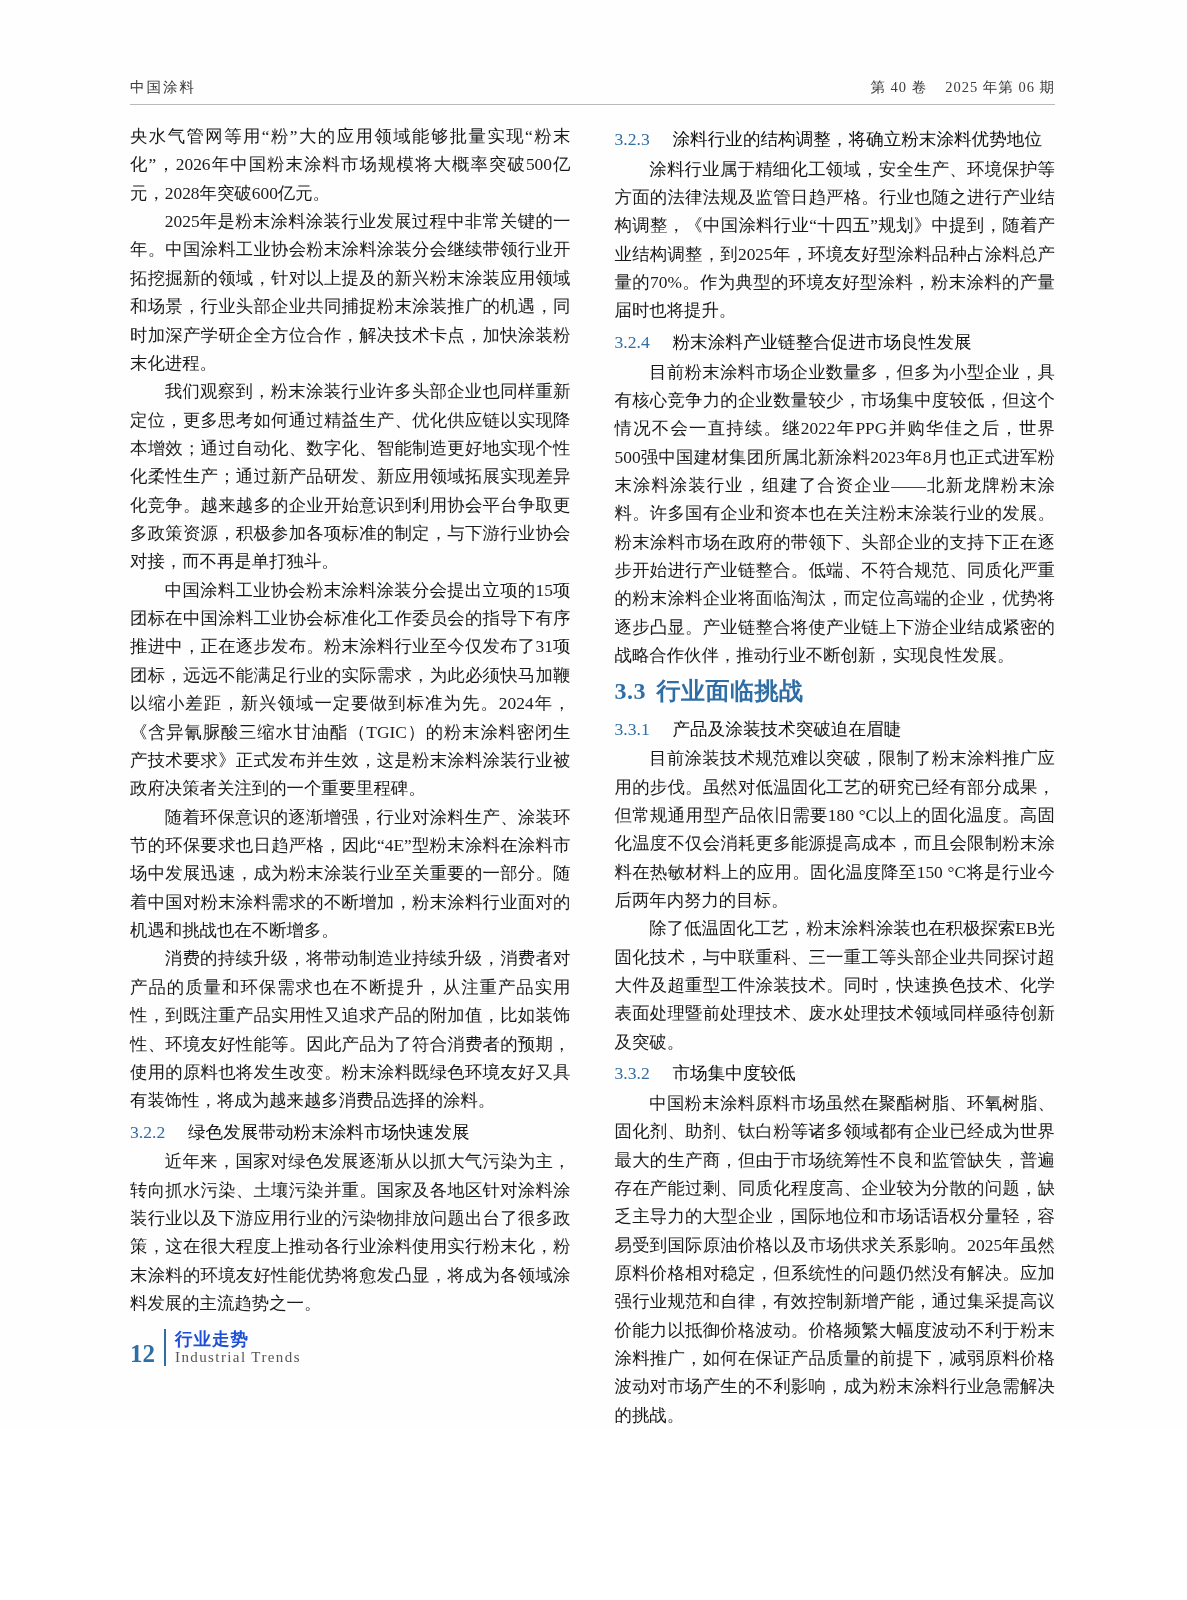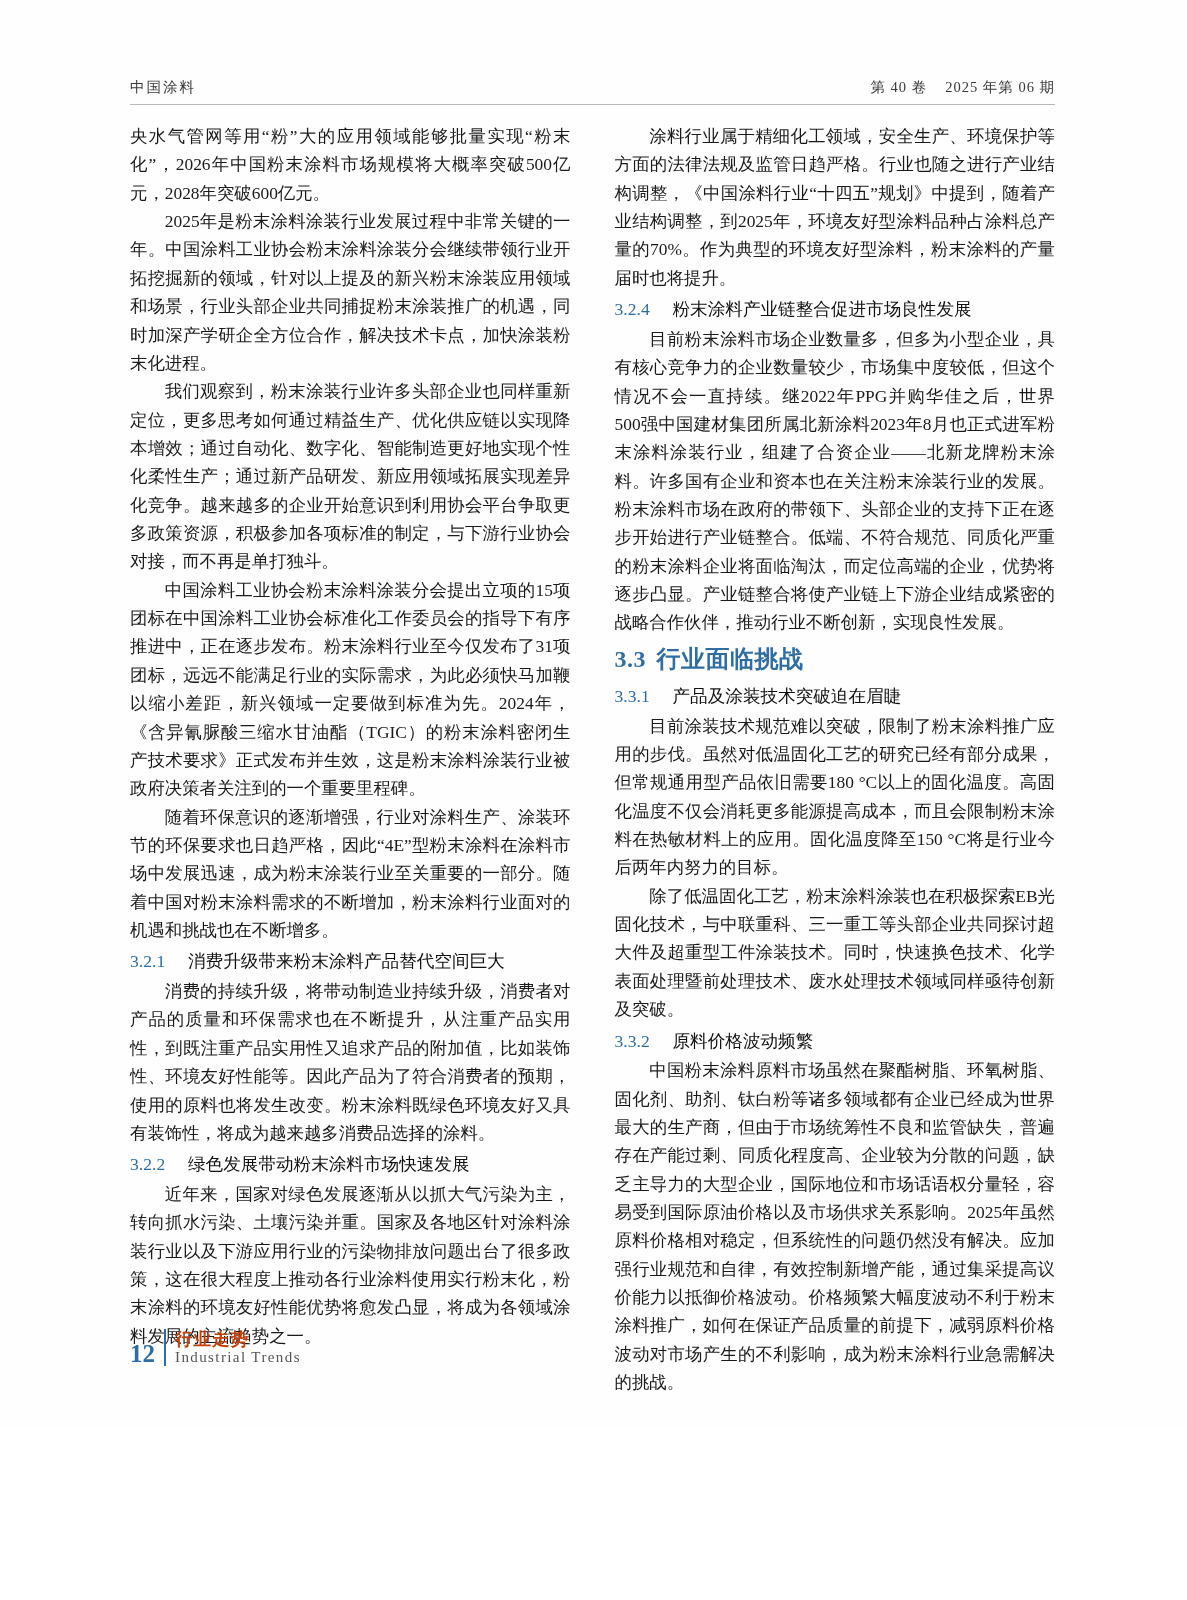--- a/index.html
+++ b/index.html
@@ -110,21 +110,21 @@
   }
   .footer-bar {
     width: 2px;
     align-self: stretch;
     background: #2f6ea5;
     margin-right: 9px;
   }
   .footer-txt .cn {
     font-size: 17.5px;
     font-weight: bold;
-    color: #c2410c;
+    color: #1d4ed8;
     letter-spacing: 1px;
     line-height: 1.15;
   }
   .footer-txt .en {
     font-size: 15px;
     color: #555;
     letter-spacing: 1.4px;
     font-family: Liberation Serif, serif;
   }
 </style>
@@ -144,34 +144,34 @@
   <div class="columns">
 
     <div class="col">
       <p class="noindent">央水气管网等用“粉”大的应用领域能够批量实现“粉末化”，2026年中国粉末涂料市场规模将大概率突破500亿元，2028年突破600亿元。</p>
       <p>2025年是粉末涂料涂装行业发展过程中非常关键的一年。中国涂料工业协会粉末涂料涂装分会继续带领行业开拓挖掘新的领域，针对以上提及的新兴粉末涂装应用领域和场景，行业头部企业共同捕捉粉末涂装推广的机遇，同时加深产学研企全方位合作，解决技术卡点，加快涂装粉末化进程。</p>
       <p>我们观察到，粉末涂装行业许多头部企业也同样重新定位，更多思考如何通过精益生产、优化供应链以实现降本增效；通过自动化、数字化、智能制造更好地实现个性化柔性生产；通过新产品研发、新应用领域拓展实现差异化竞争。越来越多的企业开始意识到利用协会平台争取更多政策资源，积极参加各项标准的制定，与下游行业协会对接，而不再是单打独斗。</p>
       <p>中国涂料工业协会粉末涂料涂装分会提出立项的15项团标在中国涂料工业协会标准化工作委员会的指导下有序推进中，正在逐步发布。粉末涂料行业至今仅发布了31项团标，远远不能满足行业的实际需求，为此必须快马加鞭以缩小差距，新兴领域一定要做到标准为先。2024年，《含异氰脲酸三缩水甘油酯（TGIC）的粉末涂料密闭生产技术要求》正式发布并生效，这是粉末涂料涂装行业被政府决策者关注到的一个重要里程碑。</p>
       <p>随着环保意识的逐渐增强，行业对涂料生产、涂装环节的环保要求也日趋严格，因此“4E”型粉末涂料在涂料市场中发展迅速，成为粉末涂装行业至关重要的一部分。随着中国对粉末涂料需求的不断增加，粉末涂料行业面对的机遇和挑战也在不断增多。</p>
 
 
-      <div class="h3">
-        <span class="num">3.2.1</span>
-        <span class="txt">消费升级带来粉末涂料产品替代空间巨大</span>
-      </div>
       <p>消费的持续升级，将带动制造业持续升级，消费者对产品的质量和环保需求也在不断提升，从注重产品实用性，到既注重产品实用性又追求产品的附加值，比如装饰性、环境友好性能等。因此产品为了符合消费者的预期，使用的原料也将发生改变。粉末涂料既绿色环境友好又具有装饰性，将成为越来越多消费品选择的涂料。</p>
 
       <div class="h3">
         <span class="num">3.2.2</span>
         <span class="txt">绿色发展带动粉末涂料市场快速发展</span>
       </div>
       <p>近年来，国家对绿色发展逐渐从以抓大气污染为主，转向抓水污染、土壤污染并重。国家及各地区针对涂料涂装行业以及下游应用行业的污染物排放问题出台了很多政策，这在很大程度上推动各行业涂料使用实行粉末化，粉末涂料的环境友好性能优势将愈发凸显，将成为各领域涂料发展的主流趋势之一。</p>
     </div>
 
     <div class="col">
+      <div class="h3">
+        <span class="num">3.2.3</span>
+        <span class="txt">涂料行业的结构调整，将确立粉末涂料优势地位</span>
+      </div>
       <p>涂料行业属于精细化工领域，安全生产、环境保护等方面的法律法规及监管日趋严格。行业也随之进行产业结构调整，《中国涂料行业“十四五”规划》中提到，随着产业结构调整，到2025年，环境友好型涂料品种占涂料总产量的70%。作为典型的环境友好型涂料，粉末涂料的产量届时也将提升。</p>
 
       <div class="h3">
         <span class="num">3.2.4</span>
         <span class="txt">粉末涂料产业链整合促进市场良性发展</span>
       </div>
       <p>目前粉末涂料市场企业数量多，但多为小型企业，具有核心竞争力的企业数量较少，市场集中度较低，但这个情况不会一直持续。继2022年PPG并购华佳之后，世界500强中国建材集团所属北新涂料2023年8月也正式进军粉末涂料涂装行业，组建了合资企业——北新龙牌粉末涂料。许多国有企业和资本也在关注粉末涂装行业的发展。粉末涂料市场在政府的带领下、头部企业的支持下正在逐步开始进行产业链整合。低端、不符合规范、同质化严重的粉末涂料企业将面临淘汰，而定位高端的企业，优势将逐步凸显。产业链整合将使产业链上下游企业结成紧密的战略合作伙伴，推动行业不断创新，实现良性发展。</p>
 
       <div class="h2">
         <span class="num">3.3</span>
@@ -180,21 +180,21 @@
 
       <div class="h3">
         <span class="num">3.3.1</span>
         <span class="txt">产品及涂装技术突破迫在眉睫</span>
       </div>
       <p>目前涂装技术规范难以突破，限制了粉末涂料推广应用的步伐。虽然对低温固化工艺的研究已经有部分成果，但常规通用型产品依旧需要180 °C以上的固化温度。高固化温度不仅会消耗更多能源提高成本，而且会限制粉末涂料在热敏材料上的应用。固化温度降至150 °C将是行业今后两年内努力的目标。</p>
       <p>除了低温固化工艺，粉末涂料涂装也在积极探索EB光固化技术，与中联重科、三一重工等头部企业共同探讨超大件及超重型工件涂装技术。同时，快速换色技术、化学表面处理暨前处理技术、废水处理技术领域同样亟待创新及突破。</p>
 
       <div class="h3">
         <span class="num">3.3.2</span>
-        <span class="txt">原料价格波动频繁</span>
+        <span class="txt">市场集中度较低</span>
       </div>
       <p>中国粉末涂料原料市场虽然在聚酯树脂、环氧树脂、固化剂、助剂、钛白粉等诸多领域都有企业已经成为世界最大的生产商，但由于市场统筹性不良和监管缺失，普遍存在产能过剩、同质化程度高、企业较为分散的问题，缺乏主导力的大型企业，国际地位和市场话语权分量轻，容易受到国际原油价格以及市场供求关系影响。2025年虽然原料价格相对稳定，但系统性的问题仍然没有解决。应加强行业规范和自律，有效控制新增产能，通过集采提高议价能力以抵御价格波动。价格频繁大幅度波动不利于粉末涂料推广，如何在保证产品质量的前提下，减弱原料价格波动对市场产生的不利影响，成为粉末涂料行业急需解决的挑战。</p>
     </div>
   </div>
 
   <div class="footer">
     <div class="folio">12</div>
     <div class="footer-bar"></div>
     <div class="footer-txt">
       <div class="cn">行业走势</div>

